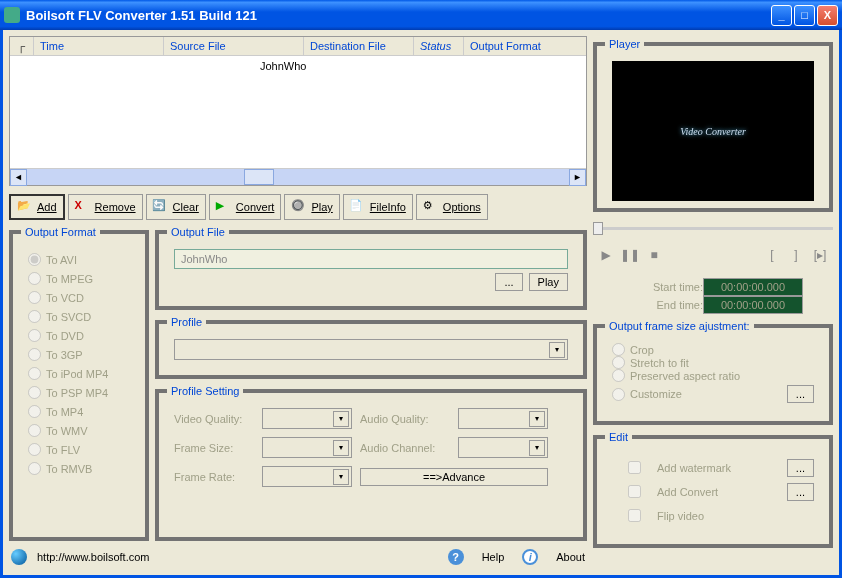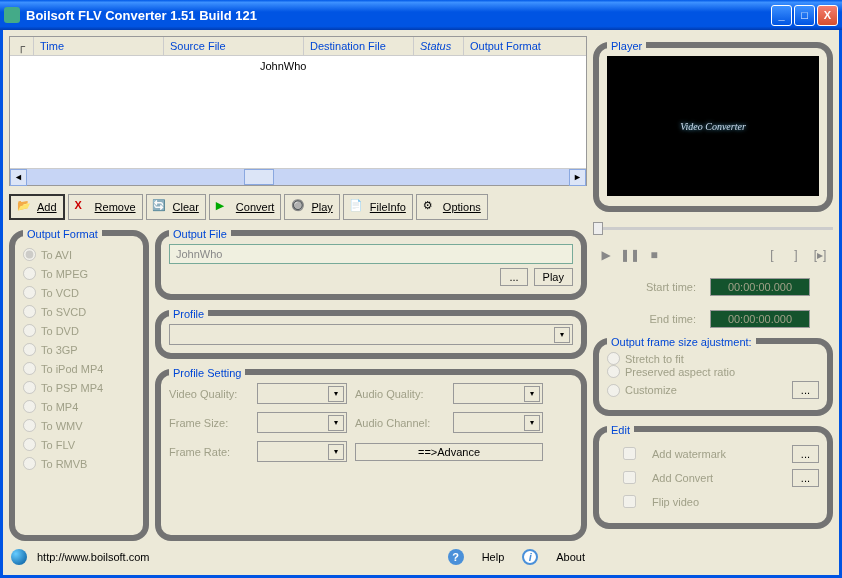--- a/index.html
+++ b/index.html
@@ -7,21 +7,21 @@
 .titlebar { background: linear-gradient(to bottom, #0058e6 0%, #3d91ff 8%, #0054e3 40%, #0054e3 88%, #003bb0 100%); height: 30px; display: flex; align-items: center; padding: 0 4px; color: white; }
 .titlebar-icon { width: 16px; height: 16px; background: #4a8; border-radius: 3px; margin-right: 6px; }
 .titlebar-text { flex: 1; font-weight: bold; font-size: 13px; font-family: "Trebuchet MS", sans-serif; }
 .titlebar-btns { display: flex; gap: 2px; }
 .titlebar-btn { width: 21px; height: 21px; border: 1px solid #fff; border-radius: 3px; display: flex; align-items: center; justify-content: center; font-weight: bold; font-size: 11px; color: white; }
 .min-btn, .max-btn { background: linear-gradient(to bottom, #3d91ff, #0054e3); }
 .close-btn { background: linear-gradient(to bottom, #f57f6f, #d64f2f); }
 .window-body { padding: 6px; display: flex; gap: 6px; height: 548px; background: #ece9d8; border: 3px solid #0054e3; border-top: none; }
 .left-col { flex: 1; display: flex; flex-direction: column; gap: 4px; }
 .right-col { width: 240px; display: flex; flex-direction: column; gap: 4px; }
-.fieldset { border: 6px solid #737373; border-radius: 16px; padding: 8px; position: relative; margin-top: 6px; }
+.fieldset { border: 4px solid #737373; border-radius: 0; padding: 15px; position: relative; margin-top: 6px; }
 .fieldset-title { position: absolute; top: -8px; left: 8px; background: #ece9d8; padding: 0 4px; color: #0046d5; }
 .table-area { border: 1px solid #999; background: white; height: 150px; display: flex; flex-direction: column; }
 .table-head { display: flex; background: #ece9d8; border-bottom: 1px solid #ccc; }
 .th { padding: 3px 6px; border-right: 1px solid #ccc; color: #0046d5; background: #ece9d8; }
 .th-check { width: 24px; text-align: center; color: #333; }
 .th1 { width: 140px; } .th2 { width: 130px; } .th3 { width: 110px; } .th4 { width: 50px; font-style: italic; } .th5 { flex: 1; border-right: none; }
 .table-body { flex: 1; background: white; position: relative; }
 .cell-text { position: absolute; left: 250px; top: 4px; }
 .hscroll { height: 17px; background: #c7d5f5; display: flex; align-items: center; border-top: 1px solid #ccc; }
 .hscroll-btn { width: 17px; height: 17px; background: #dce5f7; border: 1px solid #8aa8e0; display: flex; align-items: center; justify-content: center; font-size: 9px; }
@@ -47,21 +47,21 @@
 .setting-label { color: #a0a088; }
 .player-box { height: 170px; }
 .player-video { background: #000; width: 100%; height: 140px; display: flex; align-items: center; justify-content: center; position: relative; }
 .player-logo { color: #cde; font-style: italic; font-family: Liberation Serif, serif; font-size: 10px; text-shadow: 0 0 4px #6cf; }
 .player-slider { height: 20px; display: flex; align-items: center; margin-top: 2px; }
 .player-track { flex: 1; height: 3px; background: #ccc; position: relative; }
 .player-thumb { position: absolute; left: 0; top: -5px; width: 10px; height: 13px; background: #eee; border: 1px solid #999; }
 .player-controls { display: flex; align-items: center; gap: 6px; margin-top: 4px; padding: 0 4px; }
 .pcbtn { width: 18px; height: 18px; display: flex; align-items: center; justify-content: center; color: #888; cursor: pointer; font-size: 12px; }
 .spacer { flex: 1; }
-.time-grid { display: grid; grid-template-columns: 80px 100px; gap: 14px; align-items: center; margin-top: 10px; justify-content: center; }
+.time-grid { display: grid; grid-template-columns: 80px 100px; gap: 0; align-items: center; margin-top: 10px; justify-content: center; }
 .time-label { color: #a0a088; text-align: right; }
 .time-val { border: 1px solid #999; padding: 2px 6px; color: #a0a088; background: #14532d; text-align: center; }
 .check-item { display: flex; align-items: center; gap: 16px; color: #a0a088; margin: 4px 16px; }
 .check-item input { accent-color: #999; }
 .edit-row { display: flex; align-items: center; justify-content: space-between; margin: 3px 0; }
 .footer { display: flex; align-items: center; gap: 10px; margin-top: auto; padding: 4px 2px; }
 .footer-link { color: #000; }
 .footer-right { margin-left: auto; display: flex; gap: 18px; align-items: center; }
 .globe { width: 16px; height: 16px; border-radius: 50%; background: radial-gradient(circle at 30% 30%, #6cf, #059); }
 .help-icon { width: 16px; height: 16px; border-radius: 50%; background: #4a90d9; color: white; display: flex; align-items: center; justify-content: center; font-weight: bold; }
@@ -273,20 +273,24 @@
       <div class="time-label">Start  time:</div>
       <div class="time-val">00:00:00.000</div>
       <div class="time-label">End   time:</div>
       <div class="time-val">00:00:00.000</div>
     </div>
 
     <div class="fieldset">
       <div class="fieldset-title">Output frame size ajustment:</div>
       <label class="radio-item">
           <input type="radio" disabled="" style="">
+          <span>Crop</span>
+        </label>
+      <label class="radio-item">
+          <input type="radio" disabled="" style="">
           <span>Stretch to fit</span>
         </label>
       <label class="radio-item">
           <input type="radio" disabled="" style="">
           <span>Preserved aspect ratio</span>
         </label>
       <div class="edit-row">
         <label class="radio-item">
             <input type="radio" disabled="" style="">
             <span>Customize</span>

